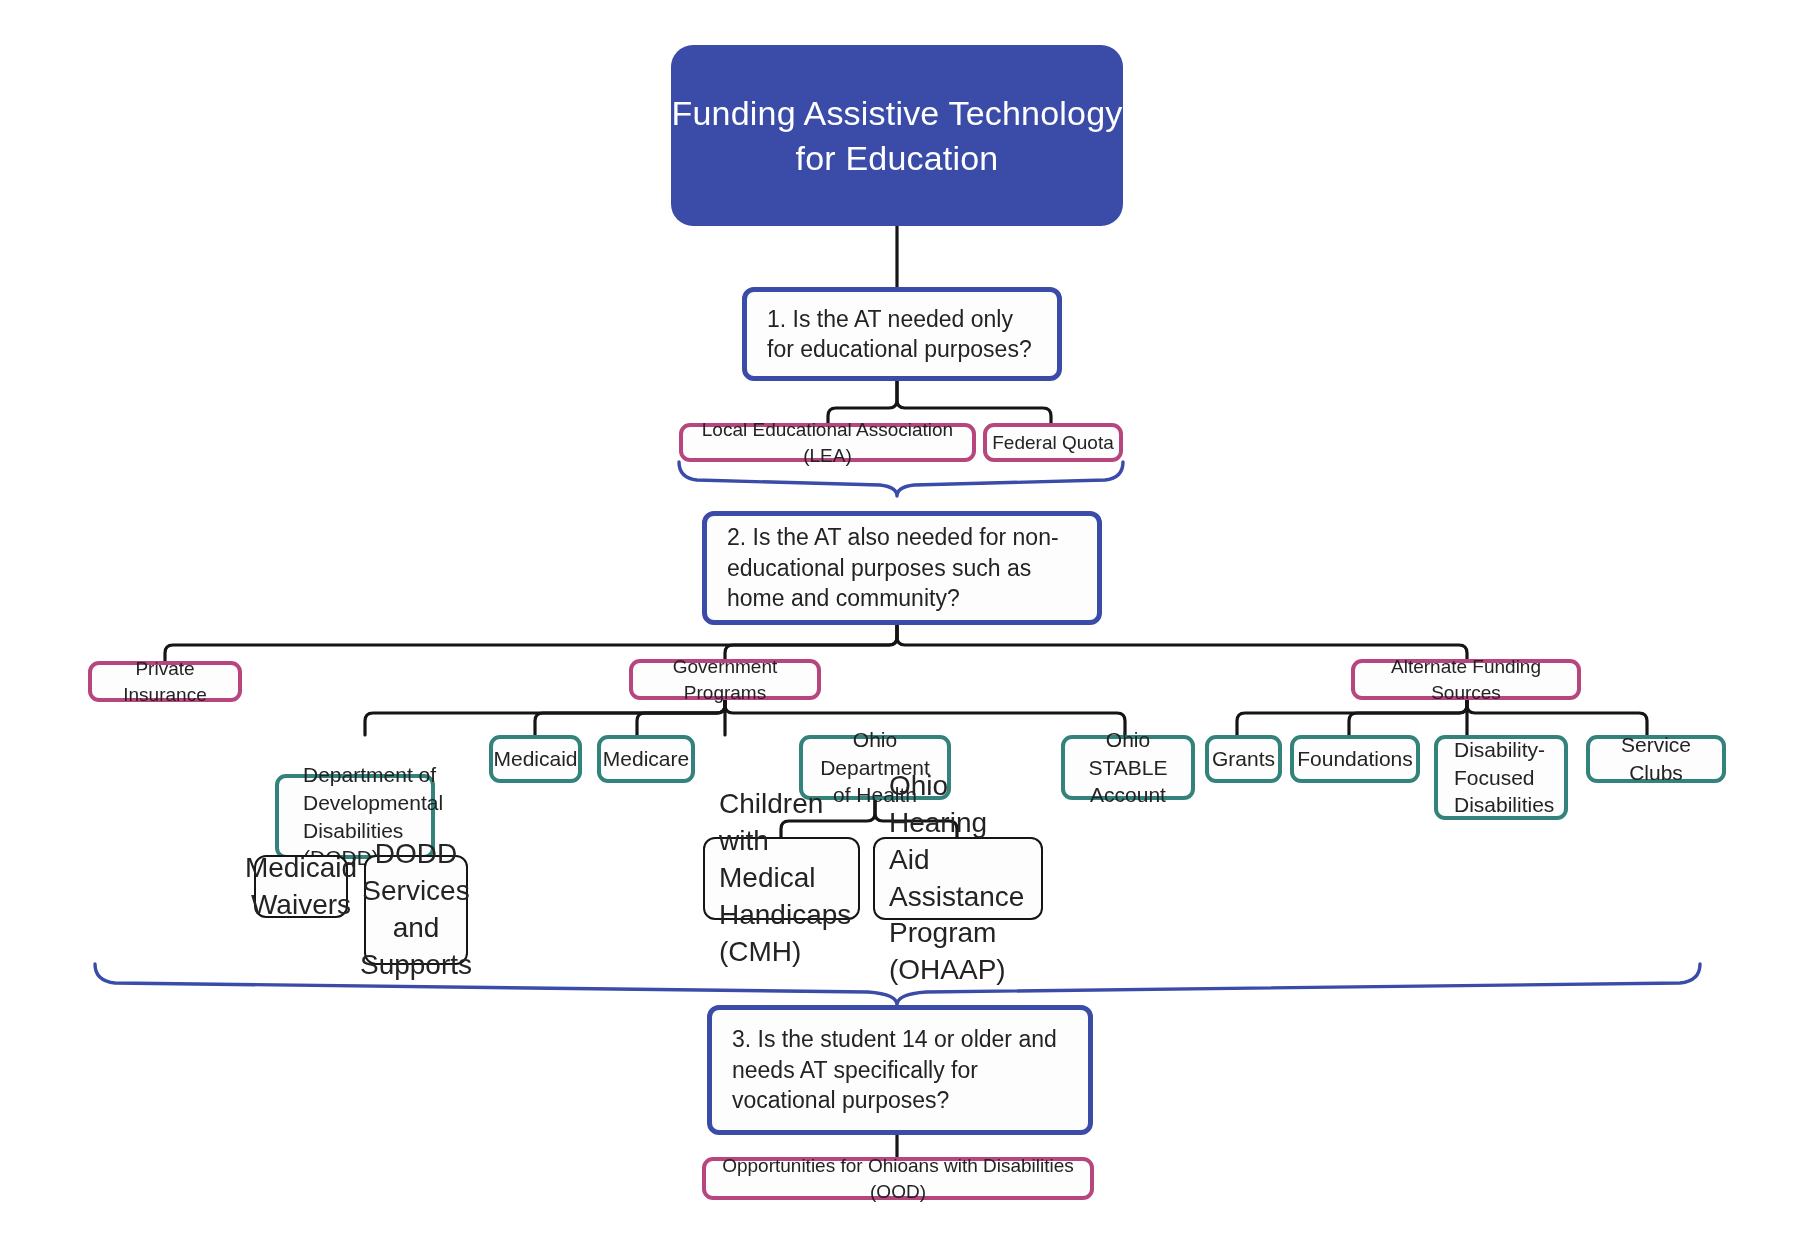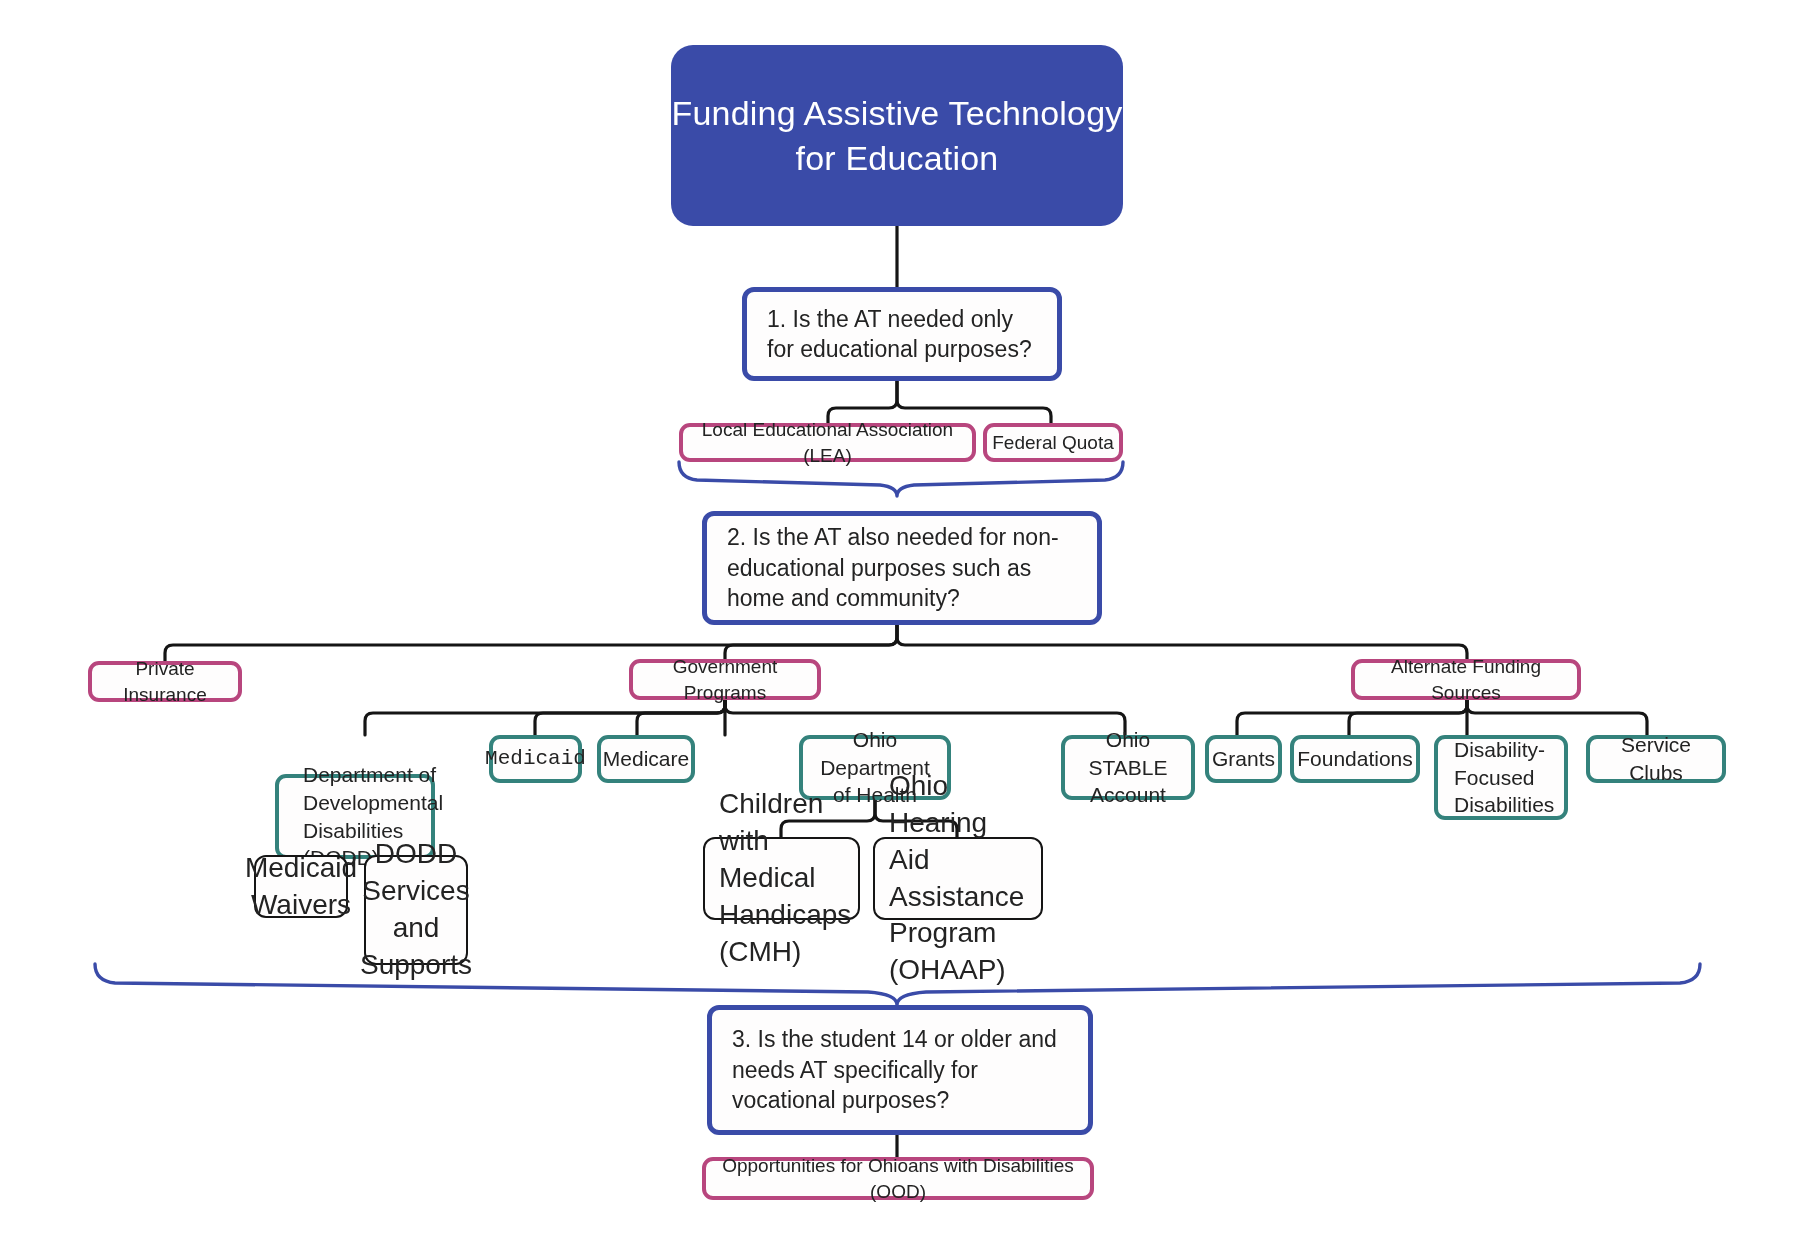--- a/index.html
+++ b/index.html
@@ -163,21 +163,21 @@
   </div>
 
   <div class="node n-pink" style="left:1351px; top:659px; width:230px; height:41px;">
     <span>Alternate Funding Sources</span>
   </div>
 
   <div class="node n-teal left" style="left:275px; top:774px; width:160px; height:85px;padding-left:24px;">
     <span>Department of Developmental Disabilities (DODD)</span>
   </div>
 
-  <div class="node n-teal" style="left:489px; top:735px; width:93px; height:48px;font-family:Liberation Mono, monospace;">
+  <div class="node n-teal" style="left:489px; top:735px; width:93px; height:48px;">
     <span>Medicaid</span>
   </div>
 
   <div class="node n-teal" style="left:597px; top:735px; width:98px; height:48px;">
     <span>Medicare</span>
   </div>
 
   <div class="node n-teal" style="left:799px; top:735px; width:152px; height:65px;">
     <span>Ohio Department of Health</span>
   </div>

